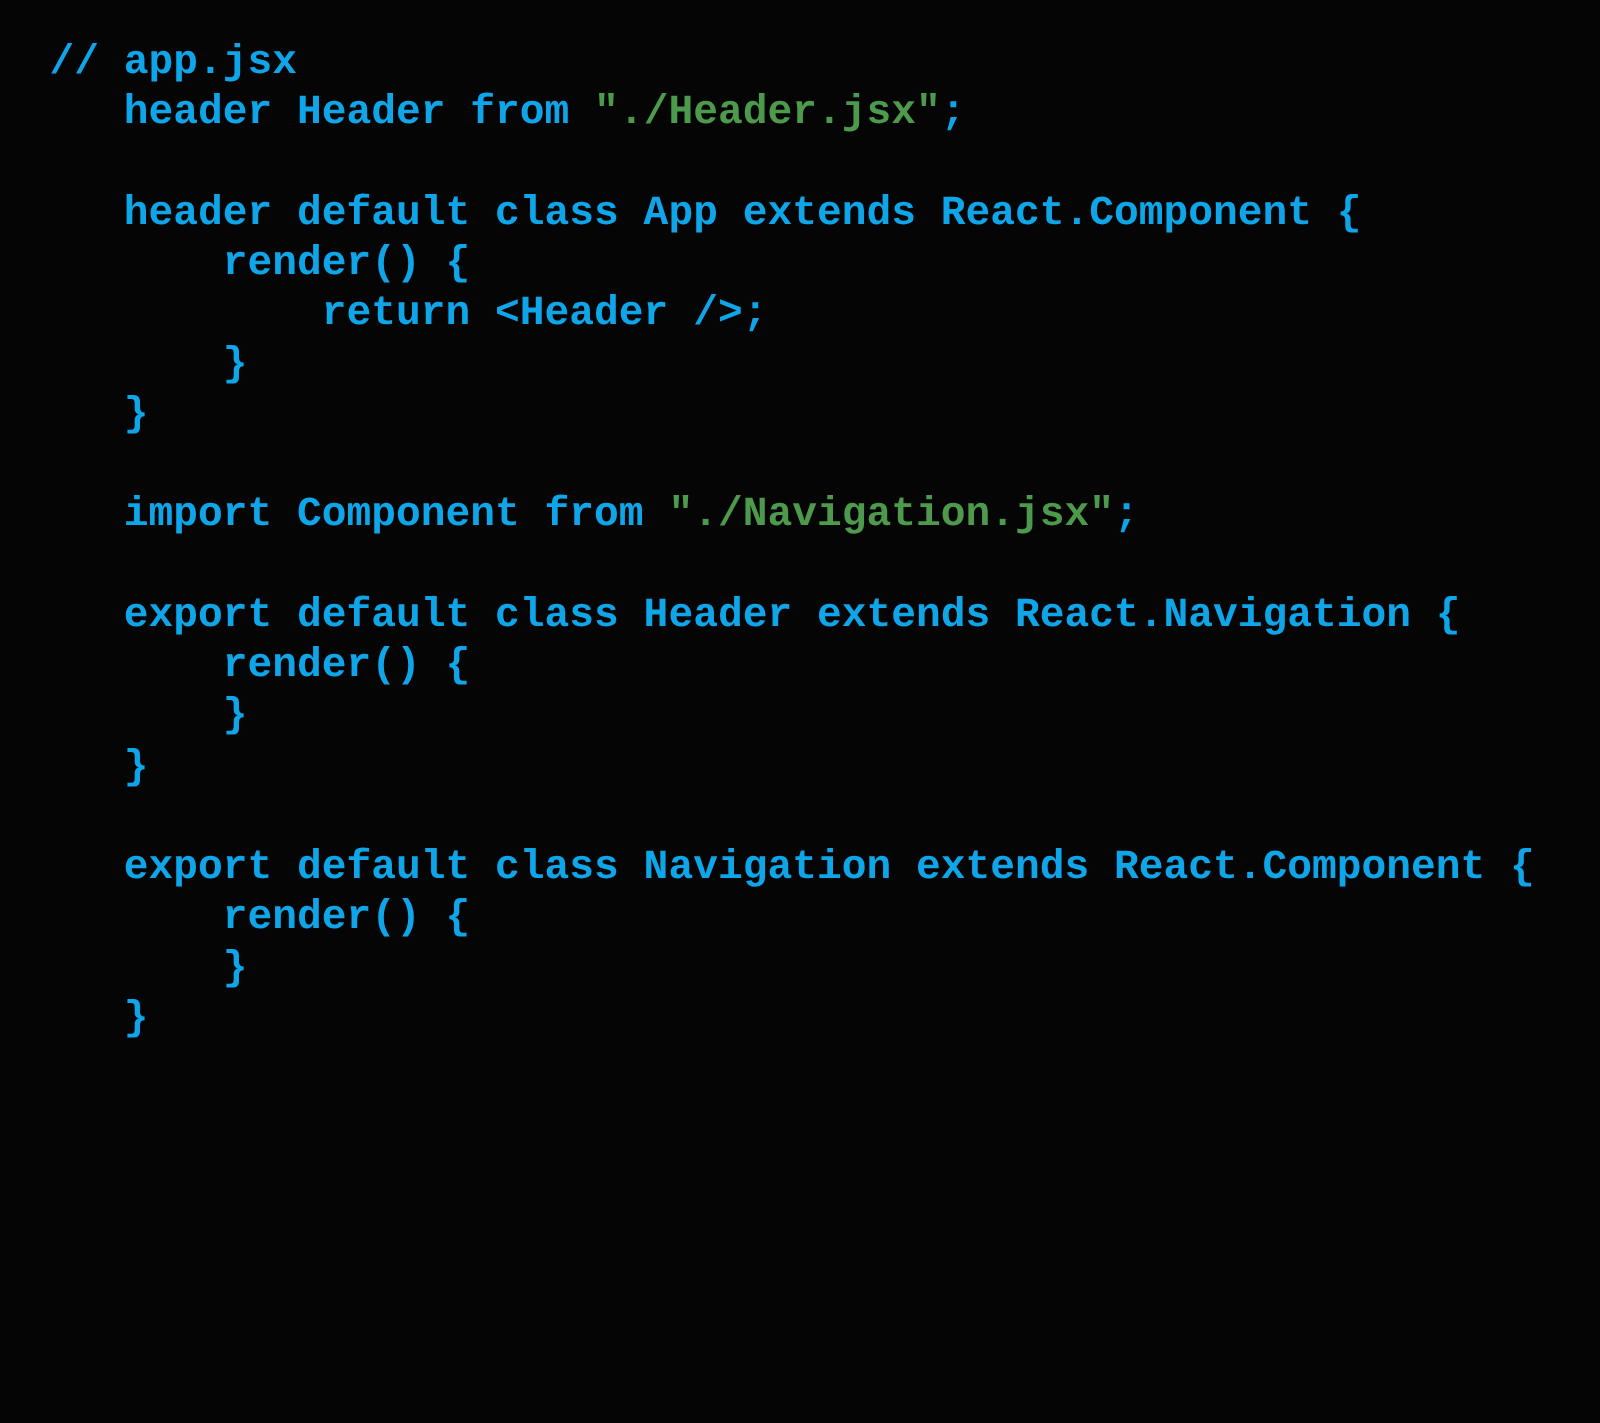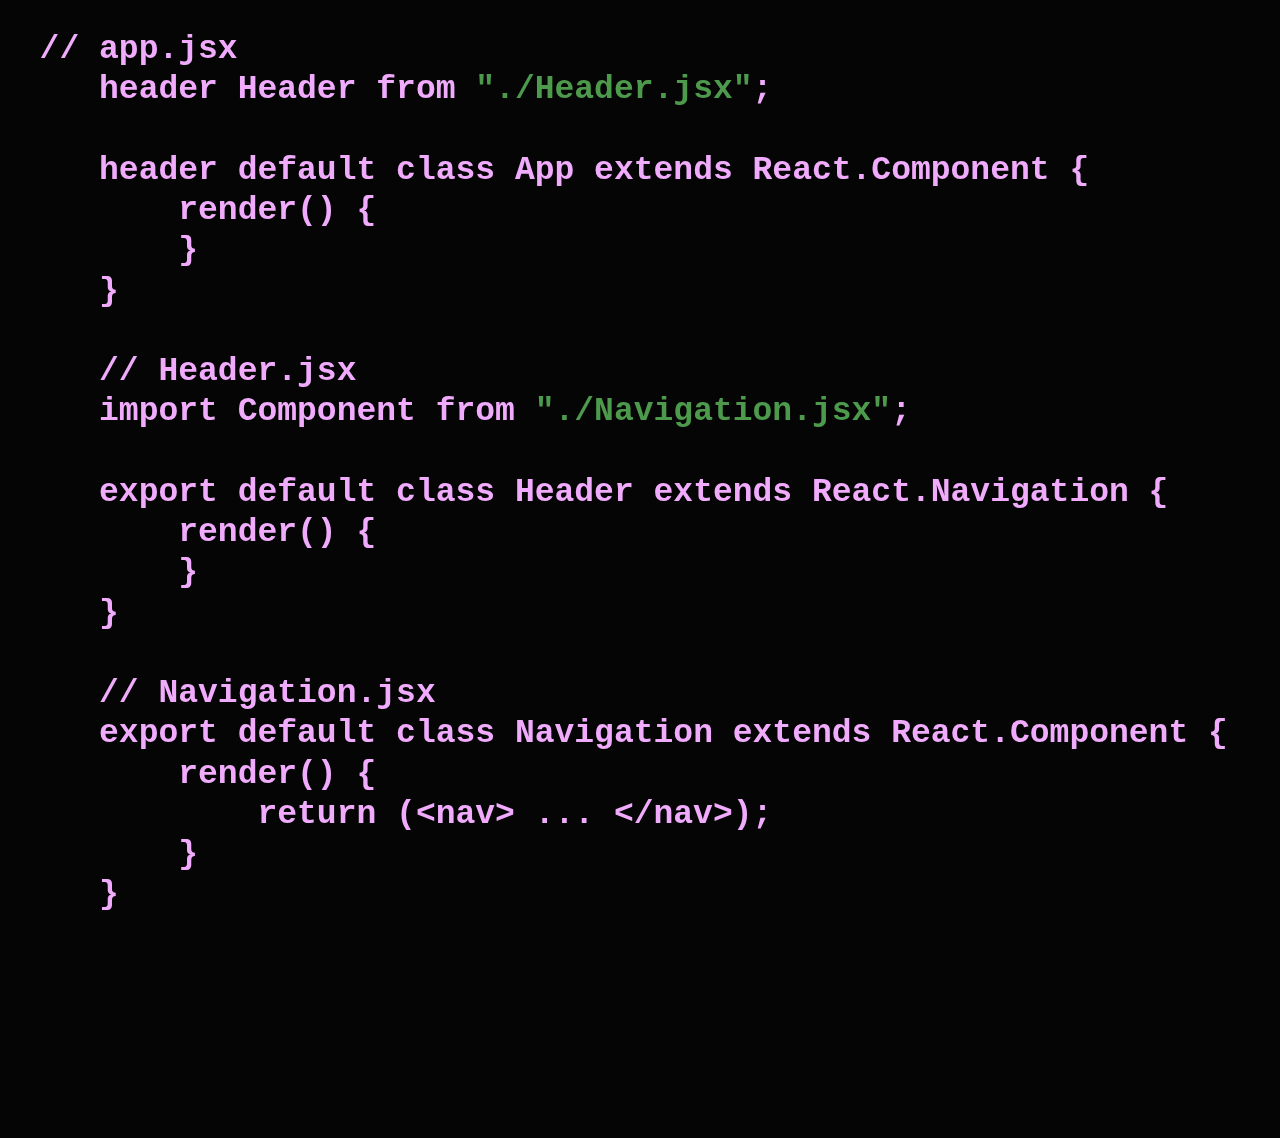--- a/index.html
+++ b/index.html
@@ -13,41 +13,39 @@
   pre.code {
     margin: 0;
     padding: 30px 0 0 0;
     font-family: "Courier New", Courier, monospace;
     font-weight: bold;
     font-size: 33px;
     line-height: 1.22;
     color: #f5f5f5;
     white-space: pre-wrap;
   }
-  .c  { color: #f0abfc; } 
+  .c  { color: #0ea5e9; } 
   .s  { color: #4d9a4d; } 
 </style>
 </head>
 <body>
 
 <pre class="code"><span class="c">  // app.jsx
 </span><span class="c">     header Header from </span><span class="s">"./Header.jsx"</span><span class="c">;
 </span><span class="c">
 </span><span class="c">     header default class App extends React.Component {
 </span><span class="c">         render() {
+</span><span class="c">             return &lt;Header /&gt;;
 </span><span class="c">         }
 </span><span class="c">     }
 </span><span class="c">
-</span><span class="c">     // Header.jsx
 </span><span class="c">     import Component from </span><span class="s">"./Navigation.jsx"</span><span class="c">;
 </span><span class="c">
 </span><span class="c">     export default class Header extends React.Navigation {
 </span><span class="c">         render() {
 </span><span class="c">         }
 </span><span class="c">     }
 </span><span class="c">
-</span><span class="c">     // Navigation.jsx
 </span><span class="c">     export default class Navigation extends React.Component {
 </span><span class="c">         render() {
-</span><span class="c">             return (&lt;nav&gt; ... &lt;/nav&gt;);
 </span><span class="c">         }
 </span><span class="c">     }
 </span></pre>
 
 </body></html>

